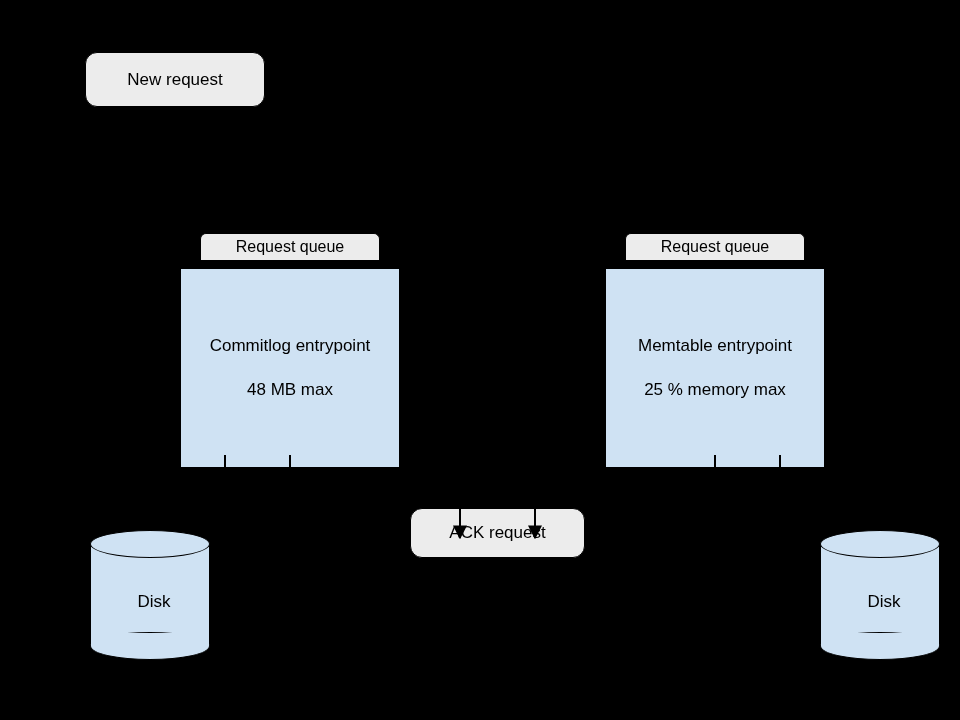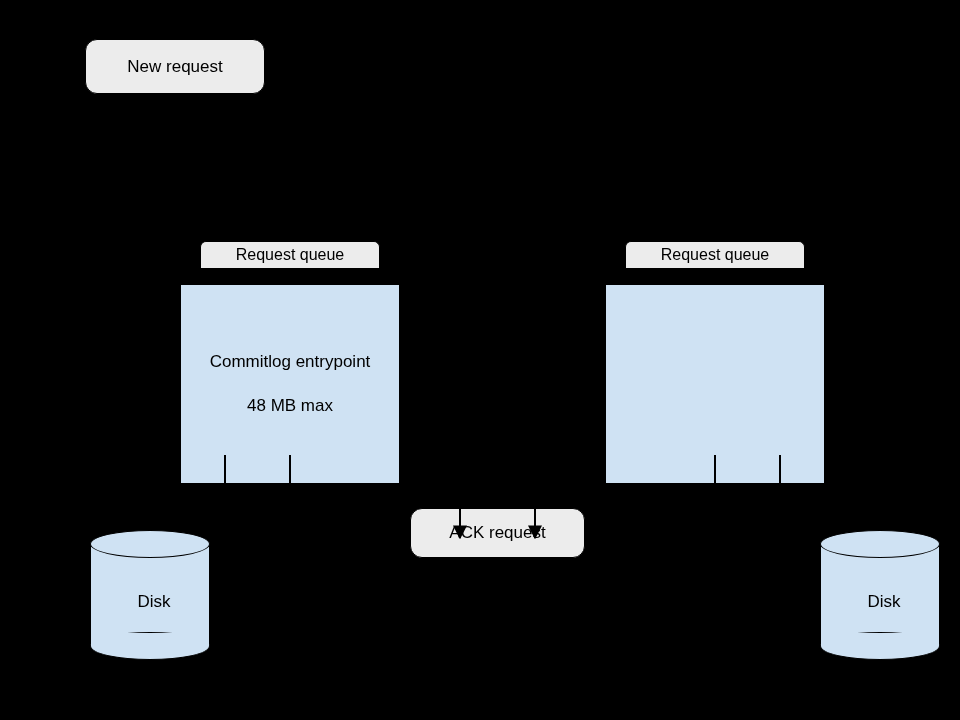--- a/index.html
+++ b/index.html
@@ -30,21 +30,21 @@
   .queue-header {
     background: #ececec;
     border: 1px solid #000;
     border-bottom: none;
     border-radius: 6px 6px 0 0;
     text-align: center;
     font-size: 16px;
     color: #000;
     padding: 4px 0;
     width: 180px;
-    margin: 16px auto;
+    margin: 8px auto;
   }
   .queue-body {
     background: #cfe2f3;
     border: 1px solid #000;
     height: 200px;
     display: flex;
     flex-direction: column;
     align-items: center;
     justify-content: center;
     gap: 24px;
@@ -112,35 +112,37 @@
     top: 0;
     left: 0;
     width: 960px;
     height: 720px;
     pointer-events: none;
   }
 </style>
 </head>
 <body>
 
-<div class="rounded-box" style="left:85px; top:39px; width:180px; height:55px;">
+<div class="rounded-box" style="left:85px; top:52px; width:180px; height:55px;">
   <span>New request</span>
 </div>
 
 <div class="queue-box" style="left:180px; top:225px;">
   <div class="queue-header">Request queue</div>
   <div class="queue-body">
     <div>Commitlog entrypoint</div>
     <div>48 MB max</div>
   </div>
 </div>
 
 <div class="queue-box" style="left:605px; top:225px;">
   <div class="queue-header">Request queue</div>
   <div class="queue-body">
+    <div>Memtable entrypoint</div>
+    <div>25 % memory max</div>
   </div>
 </div>
 
 <div class="rounded-box" style="left:410px; top:508px; width:175px; height:50px;">
   <span>ACK request</span>
 </div>
 
 <div class="cylinder" style="left:90px; top:530px;">
   <div class="cyl-body"></div>
   <div class="cyl-bottom"></div>

